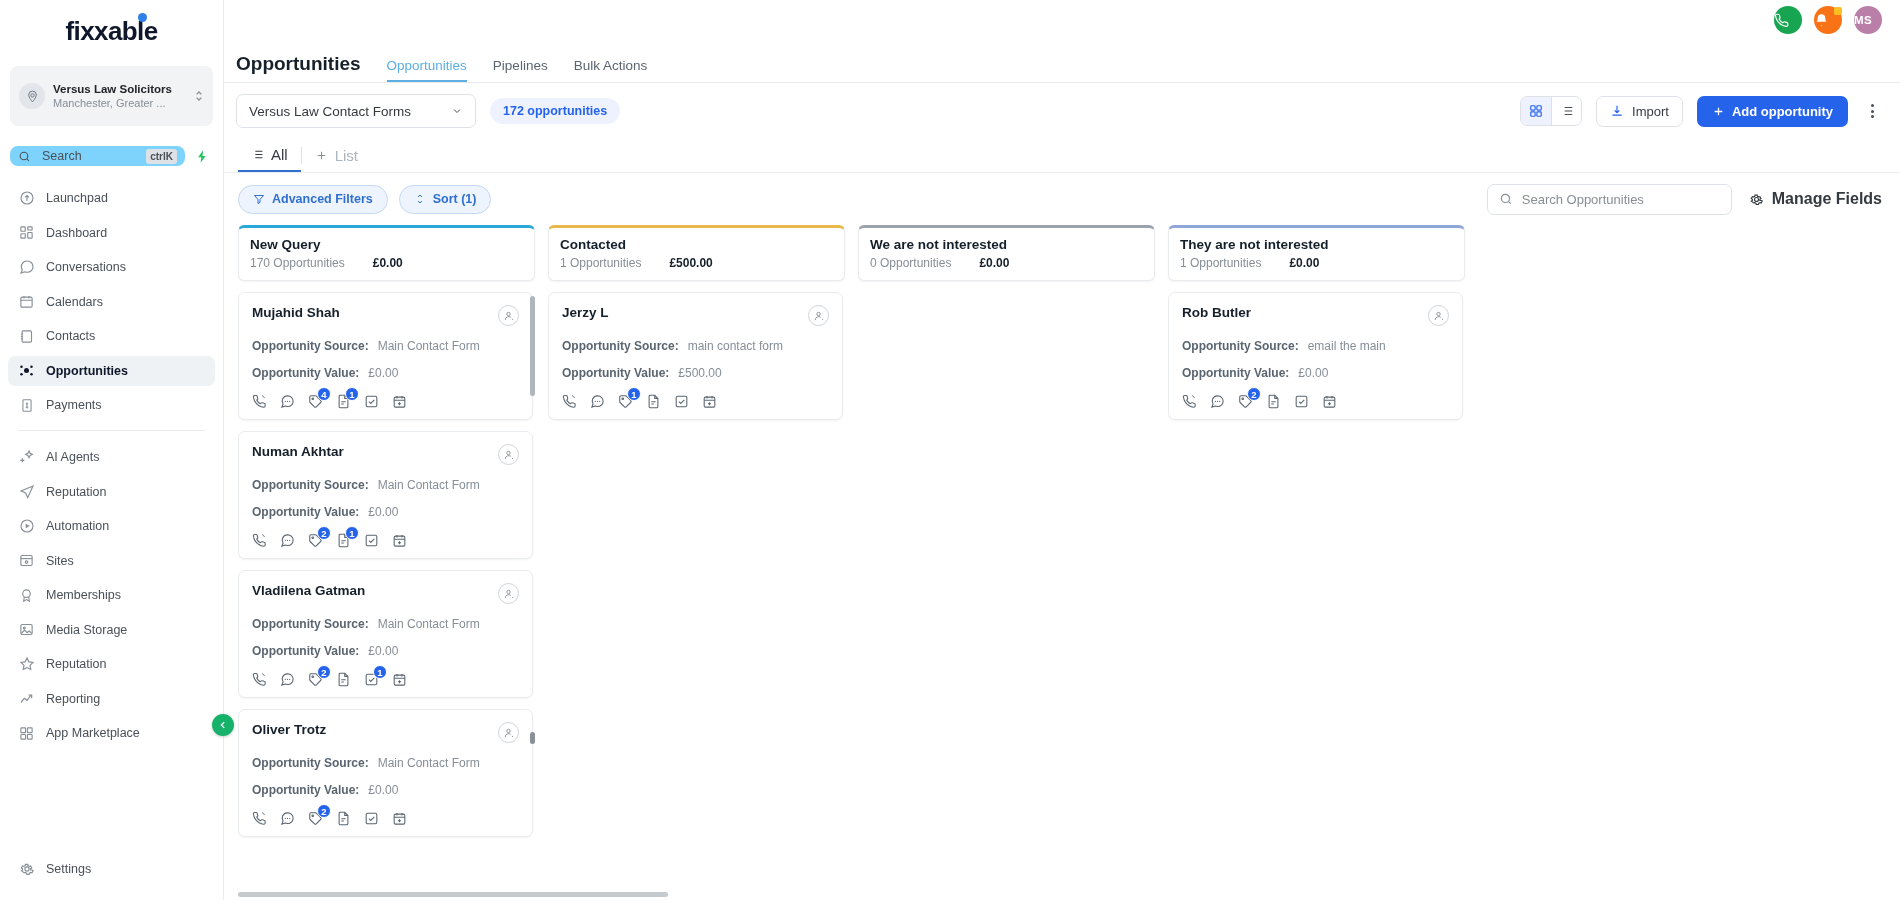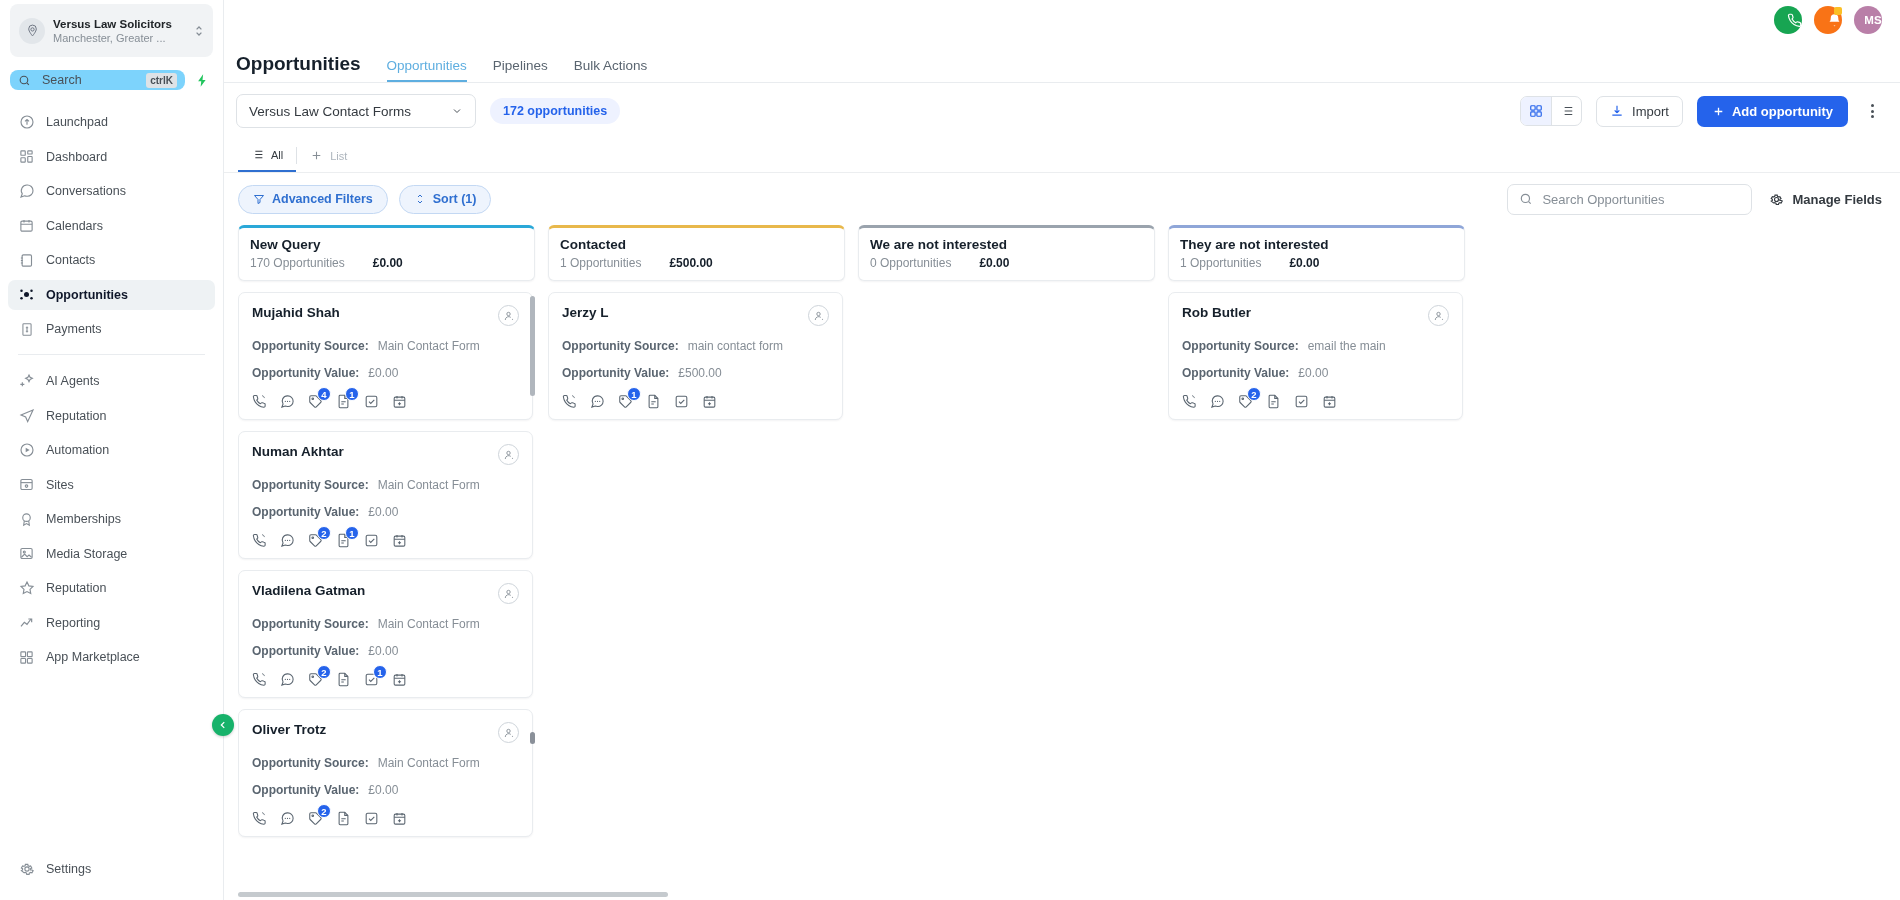--- a/index.html
+++ b/index.html
@@ -23,21 +23,21 @@
   .logo-wrap { height: 62px; display: flex; align-items: center; justify-content: center; }
   .logo-text {
     font-size: 26px; font-weight: 700; color: #0f172a; letter-spacing: -0.6px;
     position: relative;
   }
   .logo-dot {
     position: absolute; width: 9px; height: 9px; border-radius: 50%;
     background: #2f7fe8; right: 11px; top: -3px;
   }
   .loc-card {
-    margin: 4px 10px 0 10px; height: 53px;
+    margin: 4px 10px 7px 10px; height: 60px;
     background: #f1f3f5; border-radius: 8px;
     display: flex; align-items: center; padding: 0 9px; gap: 8px;
     cursor: pointer;
   }
   .loc-av {
     width: 26px; height: 26px; border-radius: 50%; background: #e2e6ea;
     display: flex; align-items: center; justify-content: center; flex: 0 0 26px;
   }
   .loc-txt { flex: 1; min-width: 0; }
   .loc-name { font-size: 11.5px; font-weight: 700; color: #212529; line-height: 14px;
@@ -77,21 +77,21 @@
     width: 22px; height: 22px; border-radius: 50%;
     background: #17b26a; color: #fff;
     display: flex; align-items: center; justify-content: center;
     font-size: 11px; cursor: pointer; box-shadow: 0 1px 3px rgba(0,0,0,.2);
   }
 
   
   .main { flex: 1; height: 900px; display: flex; flex-direction: column; background:#fff; min-width: 0; }
 
   .topbar { height: 40px; display: flex; align-items: center; justify-content: flex-end; padding: 0 18px; gap: 12px; }
-  .tb-circle { width: 28px; height: 28px; border-radius: 50%; display: flex; align-items: center; justify-content: flex-end; cursor: pointer; position: relative; }
+  .tb-circle { width: 28px; height: 28px; border-radius: 50%; display: flex; align-items: center; justify-content: flex-start; cursor: pointer; position: relative; }
   .tb-green { background: #17a552; color: #fff; }
   .tb-orange { background: #f97316; color: #fff; }
   .tb-badge { position:absolute; top:1px; right:0px; width:8px; height:8px; background:#fbbf24; border-radius:2px; }
   .tb-avatar { background: #b97fa8; color: #fff; font-size: 11.5px; font-weight: 700; letter-spacing:.3px; }
 
   .page-head {
     height: 43px; display: flex; align-items: flex-end; gap: 26px;
     padding: 0 0 0 12px; border-bottom: 1px solid #e9ecef;
   }
   .page-title { font-size: 19px; font-weight: 700; color: #16202b; padding-bottom: 7px; }
@@ -122,38 +122,38 @@
   }
   .btn-add {
     height: 31px; border-radius: 7px; background: #2563eb; color: #fff;
     display: flex; align-items: center; gap: 7px; padding: 0 15px; cursor: pointer;
     font-size: 13px; font-weight: 700;
   }
   .kebab { width: 20px; height: 28px; display:flex; flex-direction:column; align-items:center; justify-content:center; gap:2.5px; cursor:pointer; }
   .kebab i { width: 3px; height: 3px; border-radius:50%; background:#495057; display:block; }
 
   .listtabs { height: 34px; display: flex; align-items: center; padding-left: 14px; gap: 0; border-bottom: 1px solid #eceef0; }
-  .lt { display: flex; align-items: center; gap: 7px; padding: 0 13px; height: 33px; cursor: pointer; font-size: 11px; color: #343a40; }
+  .lt { display: flex; align-items: center; gap: 7px; padding: 0 13px; height: 33px; cursor: pointer; font-size: 15px; color: #343a40; }
   .lt.active { border-bottom: 2px solid #2f6fd0; font-weight: 400; }
   .lt-div { width: 1px; height: 17px; background: #dee2e6; }
   .lt.add { color: #adb5bd; }
 
   .filterbar { height: 52px; display: flex; align-items: center; padding: 0 18px 0 14px; gap: 11px; }
   .chip {
     height: 29px; border-radius: 15px; border: 1px solid #c3d8f3; background: #eef4fd;
     display: flex; align-items: center; gap: 7px; padding: 0 14px; cursor: pointer;
     font-size: 12.5px; color: #2f6fd0; font-weight: 700;
   }
   .fb-spacer { flex: 1; }
   .searchopps {
     width: 245px; height: 31px; border: 1px solid #dee2e6; border-radius: 7px;
     display: flex; align-items: center; gap: 9px; padding: 0 11px; cursor: text; background:#fff;
   }
   .searchopps .ph { font-size: 13px; color: #868e96; }
-  .managefields { display: flex; align-items: flex-start; gap: 8px; cursor: pointer; font-size: 13px; color: #343a40; font-weight: 700; margin-left: 6px; }
+  .managefields { display: flex; align-items: center; gap: 8px; cursor: pointer; font-size: 16px; color: #343a40; font-weight: 700; margin-left: 6px; }
 
   
   .board { flex: 1; display: flex; gap: 13px; padding: 0 18px 0 14px; overflow: hidden; min-height: 0; position: relative; }
   .col { width: 297px; flex: 0 0 297px; display: flex; flex-direction: column; min-height: 0; }
   .col-head {
     background: #fff; border: 1px solid #e9ecef; border-radius: 6px;
     border-top-width: 3px; border-top-style: solid;
     padding: 9px 11px 10px 11px; margin-bottom: 11px;
     box-shadow: 0 1px 2px rgba(16,24,40,.05);
   }
@@ -194,20 +194,23 @@
   }
   .board-hscroll .thumb { height: 5px; width: 430px; background: #c5cace; border-radius: 3px; }
   svg { display: block; }
 </style>
 </head>
 <body>
 
 <div class="app">
 
   <aside class="sidebar">
+    <div class="logo-wrap">
+      <div class="logo-text"><span>fixxable</span><span class="logo-dot"></span></div>
+    </div>
 
     <div class="loc-card">
       <div class="loc-av">
         <svg width="13" height="13" viewBox="0 0 24 24" fill="none" stroke="#6b7280" stroke-width="1.8">
             <circle cx="12" cy="10" r="3"></circle>
             <path d="M12 2a7 7 0 0 0-7 7c0 5 7 13 7 13s7-8 7-13a7 7 0 0 0-7-7z"></path>
           </svg>
       </div>
       <div class="loc-txt">
         <div class="loc-name">Versus Law Solicitors</div>

